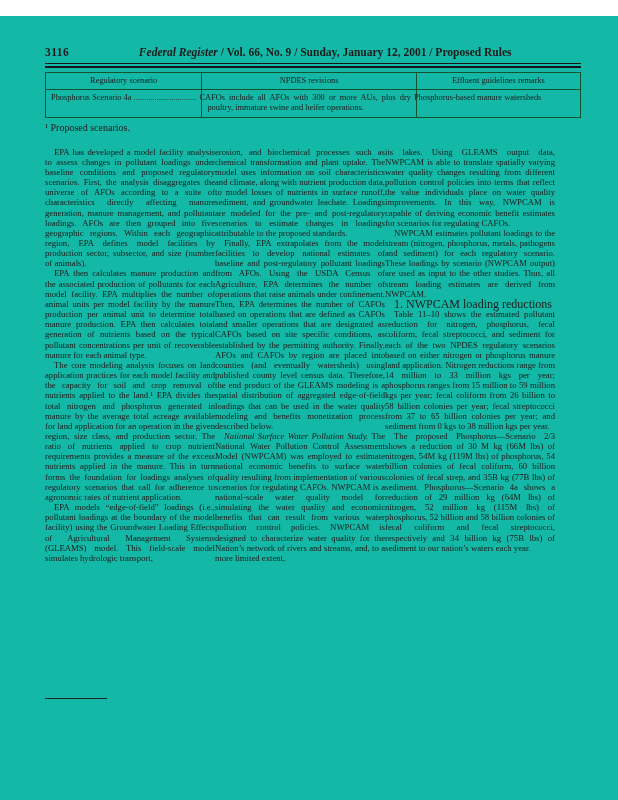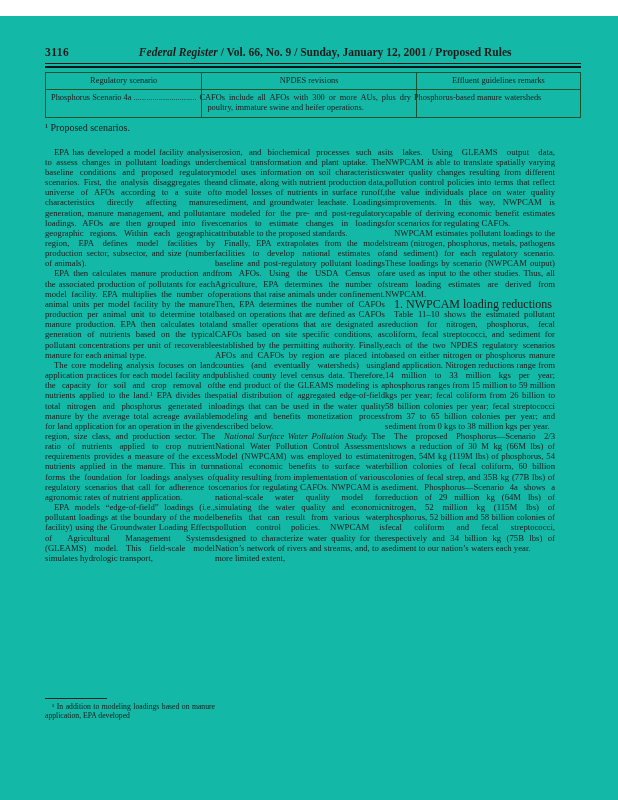--- a/index.html
+++ b/index.html
@@ -129,18 +129,15 @@
         <p style="text-indent:0">its lakes. Using GLEAMS output data, NWPCAM is able to translate spatially varying water quality changes resulting from different pollution control policies into terms that reflect the value individuals place on water quality improvements. In this way, NWPCAM is capable of deriving economic benefit estimates for scenarios for regulating CAFOs.</p>
         <p>NWPCAM estimates pollutant loadings to the stream (nitrogen, phosphorus, metals, pathogens and sediment) for each regulatory scenario. These loadings by scenario (NWPCAM output) are used as input to the other studies. Thus, all stream loading estimates are derived from NWPCAM.</p>
         <p class="sec-heading">1. NWPCAM loading reductions</p>
         <p>Table 11–10 shows the estimated pollutant reduction for nitrogen, phosphorus, fecal coliform, fecal streptococci, and sediment for each of the two NPDES regulatory scenarios based on either nitrogen or phosphorus manure land application. Nitrogen reductions range from 14 million to 33 million kgs per year; phosphorus ranges from 15 million to 59 million kgs per year; fecal coliform from 26 billion to 58 billion colonies per year; fecal streptococci from 37 to 65 billion colonies per year; and sediment from 0 kgs to 38 million kgs per year.</p>
         <p>The proposed Phosphorus—Scenario 2/3 shows a reduction of 30 M kg (66M lbs) of nitrogen, 54M kg (119M lbs) of phosphorus, 54 billion colonies of fecal coliform, 60 billion colonies of fecal strep, and 35B kg (77B lbs) of sediment. Phosphorus—Scenario 4a shows a reduction of 29 million kg (64M lbs) of nitrogen, 52 million kg (115M lbs) of phosphorus, 52 billion and 58 billion colonies of fecal coliform and fecal streptococci, respectively and 34 billion kg (75B lbs) of sediment to our nation’s waters each year.</p>
       </div>
 
     </div>
 
     <div class="fn-rule"></div>
-    <div class="fn fn-left">
-        <span class="fn-text">¹ In addition to modeling loadings based on manure application, EPA developed</span>
-      </div>
   </div>
 
 </div>
 
 </body></html>

